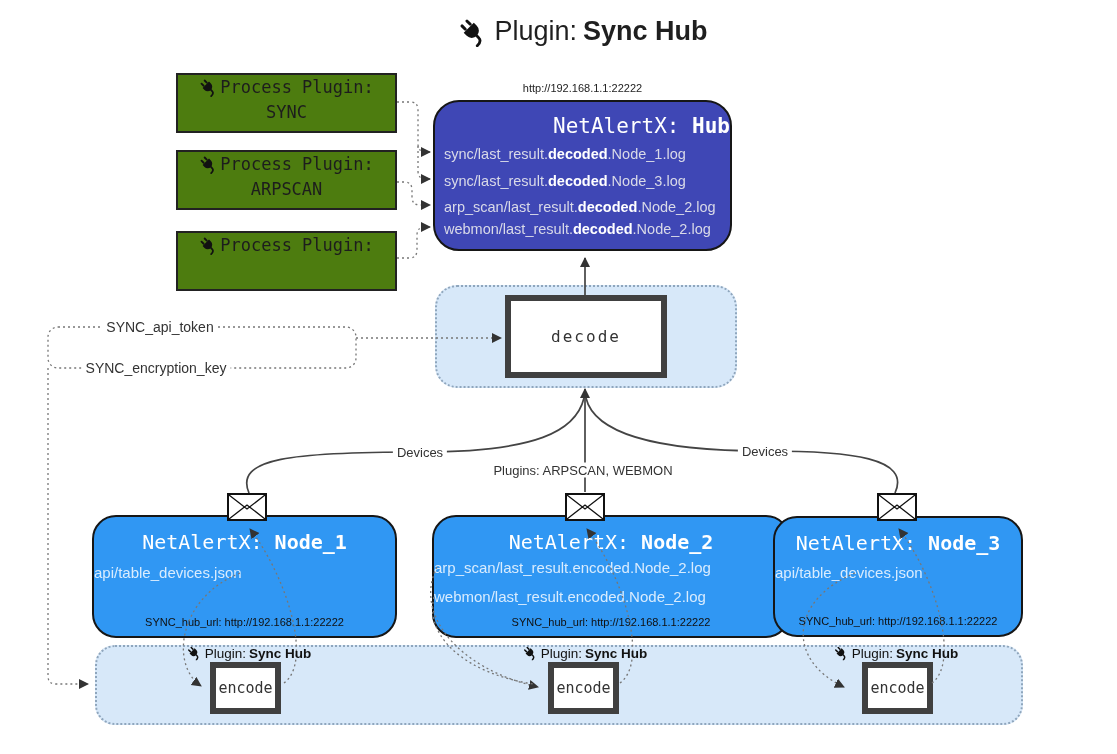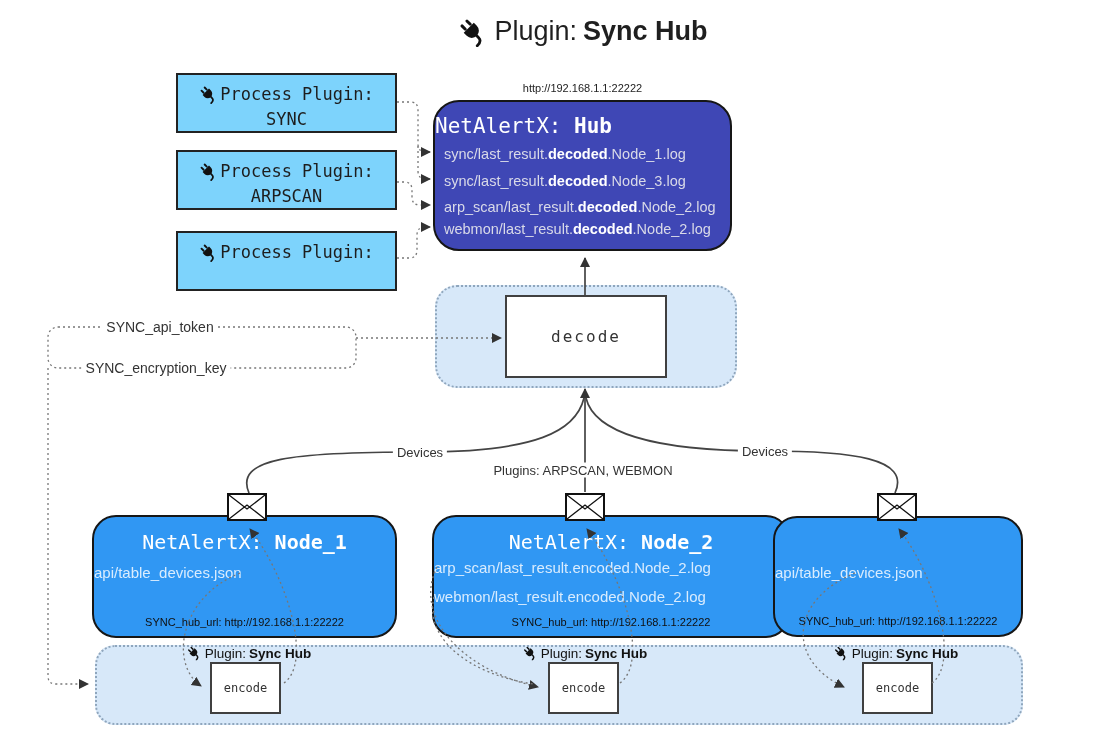--- a/index.html
+++ b/index.html
@@ -13,39 +13,39 @@
   .z1{z-index:1}
 
   
   .title{left:333px;top:16px;width:500px;text-align:center;font-size:27px;color:#1f1f1f;
          display:flex;align-items:center;justify-content:center;gap:6px}
   .title b{font-weight:700}
 
   
   .hub{left:433px;top:100px;width:299px;height:151px;background:#3f47b5;
        border:2px solid #161616;border-radius:26px}
-  .hub-title{position:absolute;left:0;top:12px;width:100%;text-align:left;
+  .hub-title{position:absolute;left:0;top:12px;width:100%;text-align:right;
              font-family:"DejaVu Sans Mono",monospace;font-size:21px;color:#fff}
   .hub-file{position:absolute;left:9px;font-size:14.5px;color:#d9dae8;white-space:nowrap}
   .hub-file b{color:#fff;font-weight:700}
   .hub-url{left:433px;top:82px;width:299px;text-align:center;font-size:11px;color:#222}
 
   
-  .proc{left:176px;width:221px;height:60px;background:#7dd3fc;border:2px solid #222;
+  .proc{left:176px;width:221px;height:60px;background:#4d7c0f;border:2px solid #222;
         font-family:"DejaVu Sans Mono",monospace;font-size:17px;color:#1d1d1d;
-        text-align:center;padding-top:7px;line-height:1.45}
+        text-align:center;padding-top:0;line-height:1.45}
   .proc .l1{display:flex;align-items:center;justify-content:center;gap:2px}
 
   
   .lightbox{background:#d7e8f9;border:2px dotted #8fa6bd;border-radius:22px}
   .decode-wrap{left:435px;top:285px;width:302px;height:103px}
-  .whitebox{background:#fff;border:2px solid #404040;display:flex;align-items:center;
+  .whitebox{background:#fff;border:6px solid #404040;display:flex;align-items:center;
             justify-content:center;font-family:"DejaVu Sans Mono",monospace;color:#333}
   .decode-box{left:505px;top:295px;width:162px;height:83px;font-size:16px;letter-spacing:2px}
-  .encode-box{width:71px;height:52px;font-size:12px;z-index:1}
+  .encode-box{width:71px;height:52px;font-size:15px;z-index:1}
 
   
   .edge-label{position:absolute;z-index:3;background:#fff;padding:0 4px;font-size:13px;
               color:#333;white-space:nowrap;transform:translate(-50%,-50%)}
   .setting-label{font-size:14px}
 
   
   .node{background:#3097f3;border:2px solid #161616;border-radius:24px}
   .node-title{position:absolute;left:0;width:100%;text-align:center;top:13px;
               font-family:"DejaVu Sans Mono",monospace;font-size:20px;color:#fff;white-space:nowrap}
@@ -146,20 +146,21 @@
     <div class="node-file" style="top:47px">api/table_devices.json</div>
     <div class="node-url">SYNC_hub_url: http://192.168.1.1:22222</div>
   </div>
   <div class="abs node z1" style="left:432px;top:515px;width:358px;height:123px">
     <div class="node-title"><span>NetAlertX: </span><b>Node_2</b></div>
     <div class="node-file" style="top:42px">arp_scan/last_result.encoded.Node_2.log</div>
     <div class="node-file" style="top:71px">webmon/last_result.encoded.Node_2.log</div>
     <div class="node-url">SYNC_hub_url: http://192.168.1.1:22222</div>
   </div>
   <div class="abs node z1" style="left:773px;top:516px;width:250px;height:121px">
+    <div class="node-title"><span>NetAlertX: </span><b>Node_3</b></div>
     <div class="node-file" style="top:46px">api/table_devices.json</div>
     <div class="node-url">SYNC_hub_url: http://192.168.1.1:22222</div>
   </div>
 
   <svg class="envelope" style="left:227px;top:493px" viewBox="0 0 40 28">
       <use href="#envsym"></use>
     </svg>
   <svg class="envelope" style="left:565px;top:493px" viewBox="0 0 40 28">
       <use href="#envsym"></use>
     </svg>

